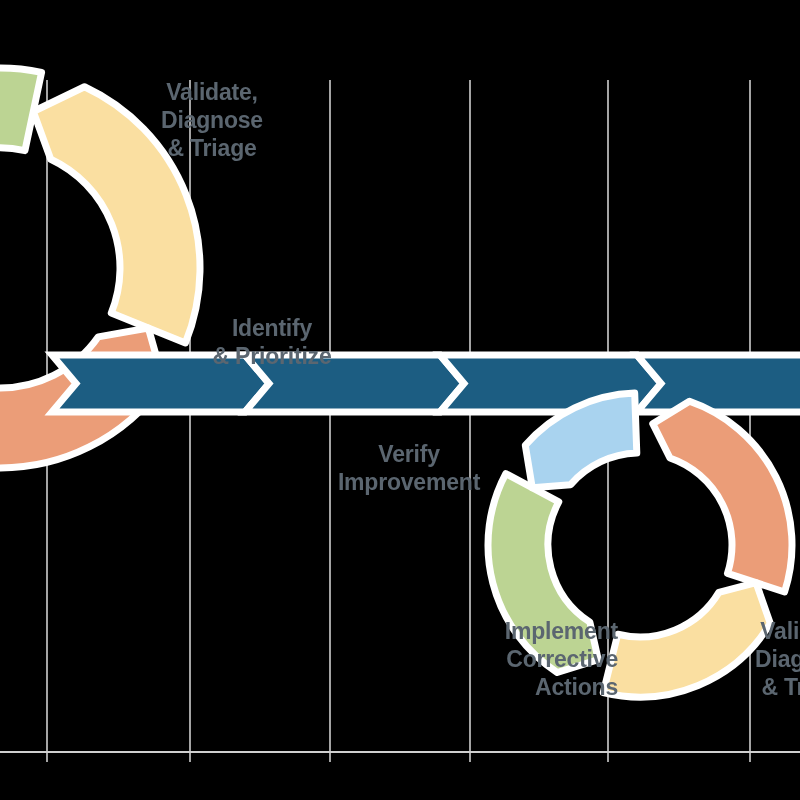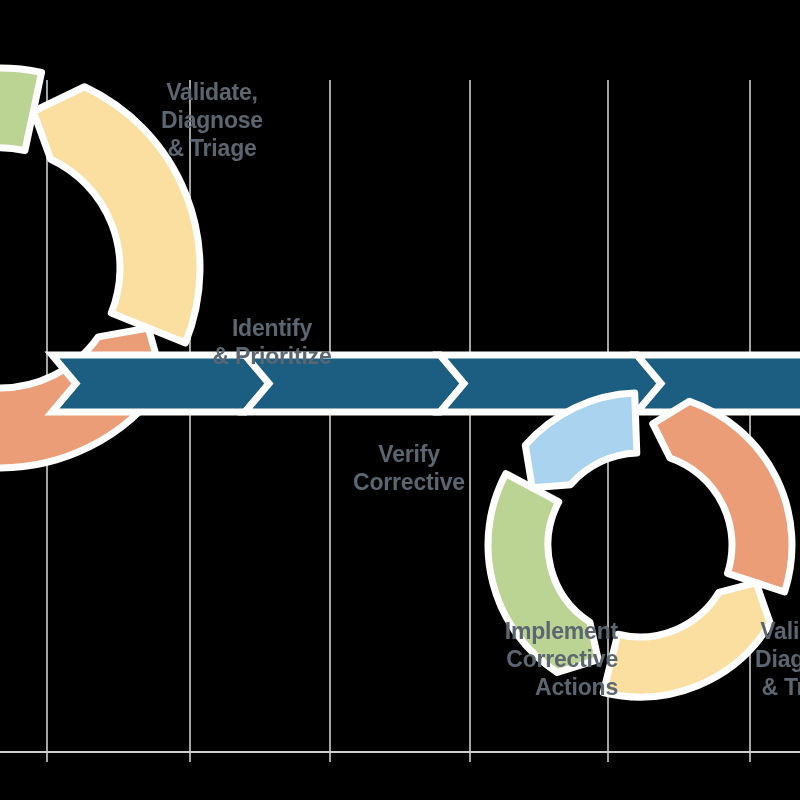--- a/index.html
+++ b/index.html
@@ -73,21 +73,21 @@
       </g>
   </svg>
 
   <div id="labels">
       <div class="lbl" style="left: 62px; top: 78px; width: 300px;">Validate,
 Diagnose
 &amp; Triage</div>
       <div class="lbl" style="left: 122px; top: 278px; width: 300px; margin-top: 36px;">Identify
 &amp; Prioritize</div>
       <div class="lbl" style="left: 259px; top: 440px; width: 300px;">Verify
-Corrective</div>
+Improvement</div>
       <div class="lbl" style="left: 318px; top: 617px; width: 300px; text-align: right;">Implement
 Corrective
 Actions</div>
       <div class="lbl" style="left: 656px; top: 617px; width: 300px;">Validate,
 Diagnose
 &amp; Triage</div>
     </div>
 
 </div>
 

